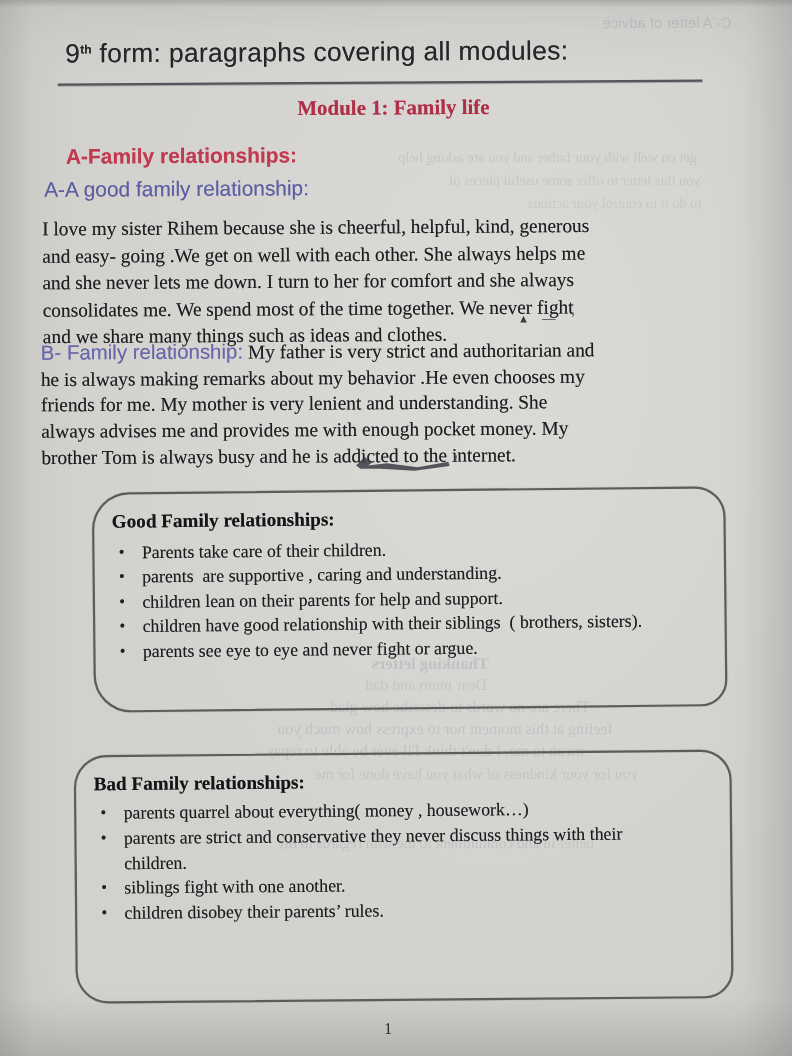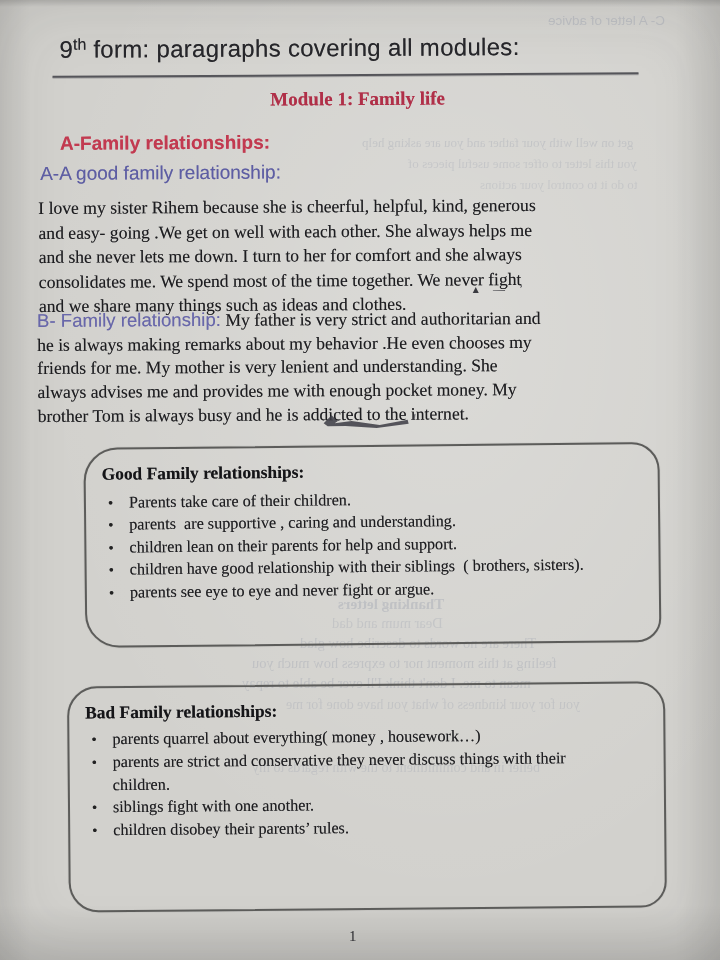--- a/index.html
+++ b/index.html
@@ -23,21 +23,21 @@
   .abs{position:absolute;}
 
   
   .doc-title{
     left:62px;top:34px;
     font-family:"Liberation Sans", sans-serif;
     font-size:24px;color:#26262a;letter-spacing:.3px;
     text-shadow:0 0 .6px rgba(35,35,40,.55);
     white-space:pre;
   }
-  .doc-title sup{font-size:16px;vertical-align:8px;letter-spacing:0;}
+  .doc-title sup{font-size:11px;vertical-align:8px;letter-spacing:0;font-weight:bold;}
   .title-underline{
     left:55px;top:74px;width:586px;height:2px;background:#55555a;
     box-shadow:0 1px 0 rgba(90,90,95,.35);
   }
   .module-heading{
     left:0;top:88px;width:720px;text-align:center;
     font-weight:bold;font-size:19px;color:#b02f48;
     text-shadow:0 0 .5px rgba(176,47,72,.6);
     white-space:pre;
   }

